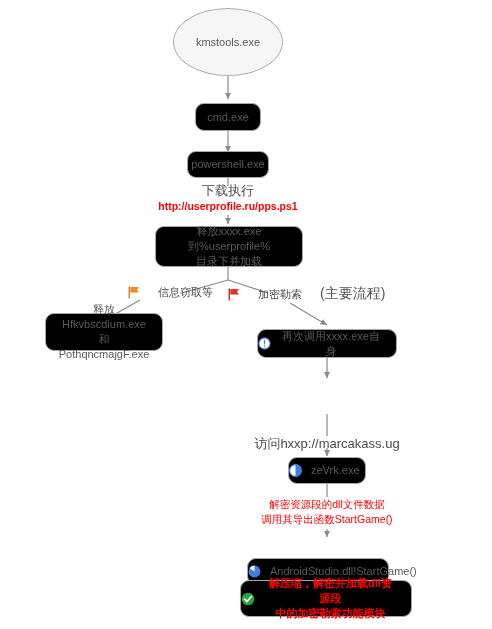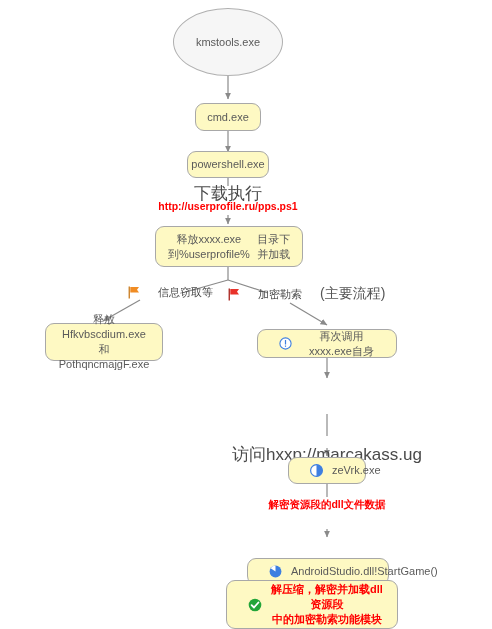--- a/index.html
+++ b/index.html
@@ -25,21 +25,21 @@
   svg.edges {
     position: absolute;
     left: 0; top: 0;
     width: 492px;
     height: 629px;
     pointer-events: none;
   }
   .node {
     position: absolute;
     box-sizing: border-box;
-    background: #fef9c3;
+    background: #000000;
     border: 1px solid #a8a8a8;
     border-radius: 9px;
     display: flex;
     align-items: center;
     justify-content: center;
     text-align: center;
     font-size: 11px;
     line-height: 1.35;
     color: #5a5a5a;
     padding: 3px 8px;
@@ -48,45 +48,45 @@
     border-radius: 50%;
     border: 1px solid #b0b0b0;
     background: #f6f6f6;
   }
   .node .label {
     display: block;
   }
   .node.with-icon {
     justify-content: flex-start;
     gap: 9px;
-    padding-left: 21px;
+    padding-left: 0;
   }
   .node.with-icon .label {
     flex: 1;
     text-align: center;
     padding-right: 6px;
   }
   .edge-label {
     position: absolute;
-    font-size: 17px;
+    font-size: 13px;
     text-align: center;
     white-space: nowrap;
     line-height: 1.3;
   }
   .edge-label.dark {
     color: #4a4a4a;
   }
   .edge-label.red {
     color: #ff0000;
     font-weight: bold;
     font-size: 10.5px;
   }
   .edge-label.redwrap {
     color: #ff0000;
-    font-weight: bold;
+    font-weight: normal;
     font-size: 10.5px;
     line-height: 1.4;
   }
   .branch-label {
     position: absolute;
     font-size: 11px;
     color: #4a4a4a;
     white-space: nowrap;
     display: flex;
     align-items: center;
@@ -166,21 +166,21 @@
   </div>
 
   <div class="edge-label dark" style="left:128px; top:183px; width:200px;">
     <span>下载执行</span>
   </div>
 
   <div class="edge-label red" style="left:78px; top:200px; width:300px;">
     <span>http://userprofile.ru/pps.ps1</span>
   </div>
 
-  <div class="node" style="left:155px; top:226px; width:148px; height:41px; flex-direction:row;">
+  <div class="node" style="left:155px; top:226px; width:148px; height:41px; flex-direction:column;">
     <span class="label">释放xxxx.exe到%userprofile%</span>
     <span class="label">目录下并加载</span>
   </div>
 
   <div class="branch-label" style="left:128px; top:285px;">
     <span class="icon">
       <svg width="12" height="13" viewBox="0 0 12 13">
         <rect x="0.6" y="0.5" width="1.3" height="12" fill="#c97a1c"></rect>
         <path d="M2.3,1 L11,1 L9,3.7 L11,6.4 L2.3,6.4 Z" fill="#f08c24"></path>
       </svg>
@@ -192,66 +192,67 @@
     <span class="icon">
       <svg width="12" height="13" viewBox="0 0 12 13">
         <rect x="0.6" y="0.5" width="1.3" height="12" fill="#a8201a"></rect>
         <path d="M2.3,1 L11,1 L9,3.7 L11,6.4 L2.3,6.4 Z" fill="#e8322a"></path>
       </svg>
     </span>
     <span>加密勒索</span>
     <span class="sub">(主要流程)</span>
   </div>
 
-  <div class="node" style="left:45px; top:323px; width:118px; height:38px; flex-direction:column;">
+  <div class="node" style="left:45px; top:313px; width:118px; height:38px; flex-direction:column;">
     <span class="label">释放Hfkvbscdium.exe</span>
     <span class="label">和PothqncmajgF.exe</span>
   </div>
 
   <div class="node with-icon" style="left:257px; top:329px; width:140px; height:29px;">
     <span class="icon">
       <svg width="13" height="13" viewBox="0 0 13 13">
         <circle cx="6.5" cy="6.5" r="5.6" fill="#ffffff" stroke="#3e7fe0" stroke-width="1.1"></circle>
         <rect x="5.9" y="3" width="1.2" height="4.5" fill="#3e7fe0"></rect>
         <rect x="5.9" y="8.5" width="1.2" height="1.3" fill="#3e7fe0"></rect>
       </svg>
     </span>
     <span class="label">再次调用xxxx.exe自身</span>
   </div>
 
 
-  <div class="edge-label dark" style="left:227px; top:436px; width:200px;margin-top:8px;">
+  <div class="edge-label dark" style="left:227px; top:436px; width:200px;">
     <span>访问hxxp://marcakass.ug</span>
   </div>
 
   <div class="node with-icon" style="left:288px; top:457px; width:78px; height:27px;">
     <span class="icon">
       <svg width="13" height="13" viewBox="0 0 13 13">
         <circle cx="6.5" cy="6.5" r="5.9" fill="#ffffff" stroke="#3e7fe0" stroke-width="1.2"></circle>
         <path d="M6.5,0.6 A5.9,5.9 0 0,1 6.5,12.4 Z" fill="#3e7fe0"></path>
       </svg>
     </span>
     <span class="label">zeVrk.exe</span>
   </div>
 
   <div class="edge-label redwrap" style="left:227px; top:497px; width:200px;">
     <span>解密资源段的dll文件数据</span><br>
+    <span>调用其导出函数StartGame()</span>
   </div>
 
   <div class="node with-icon" style="left:247px; top:558px; width:142px; height:27px;">
     <span class="icon">
       <svg width="13" height="13" viewBox="0 0 13 13">
         <circle cx="6.5" cy="6.5" r="5.9" fill="#3e7fe0"></circle>
         <path d="M6.5,6.5 L6.5,0.6 A5.9,5.9 0 0,0 1.6,3.3 Z" fill="#ffffff"></path>
       </svg>
     </span>
     <span class="label">AndroidStudio.dll!StartGame()</span>
   </div>
 
-  <div class="node with-icon" style="left:226px; top:580px; width:172px; height:49px;">
+  <div class="node with-icon" style="left:240px; top:580px; width:172px; height:37px;">
     <span class="icon">
       <svg width="14" height="14" viewBox="0 0 14 14">
         <circle cx="7" cy="7" r="6.3" fill="#22a539"></circle>
         <path d="M3.6,7.1 L6,9.5 L10.4,4.5" fill="none" stroke="#ffffff" stroke-width="1.8" stroke-linecap="round" stroke-linejoin="round"></path>
       </svg>
     </span>
     <span class="label redtext" style="display:block;">
       <span>解压缩，解密并加载dll资源段</span><br>
       <span>中的加密勒索功能模块</span>
     </span>

